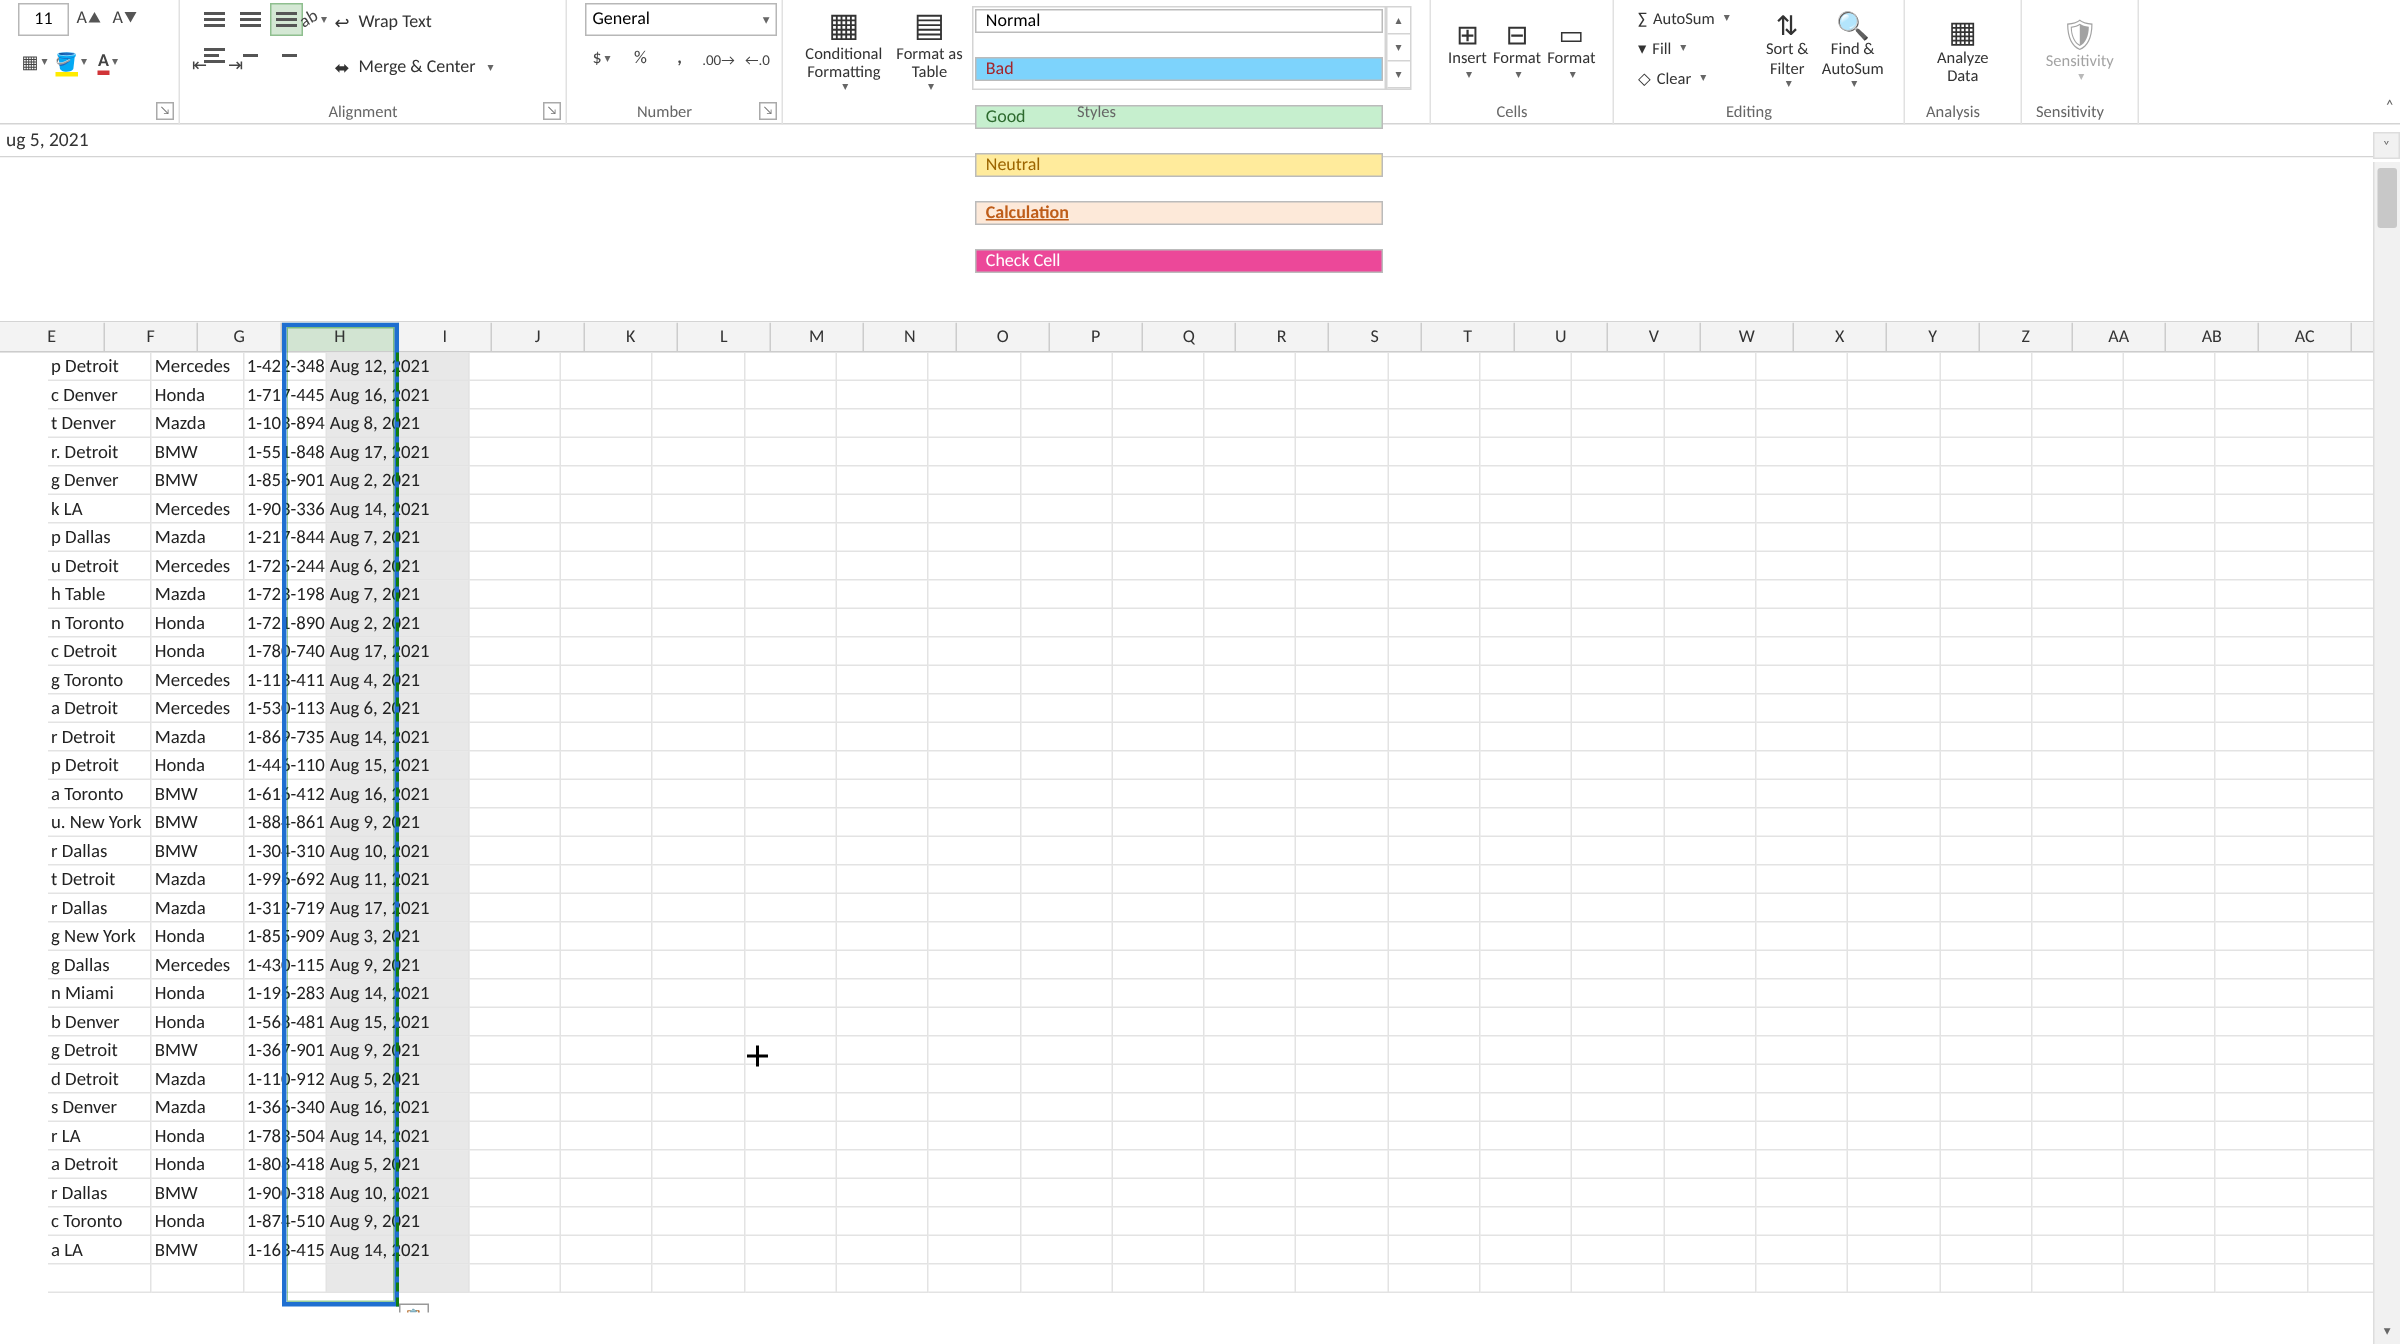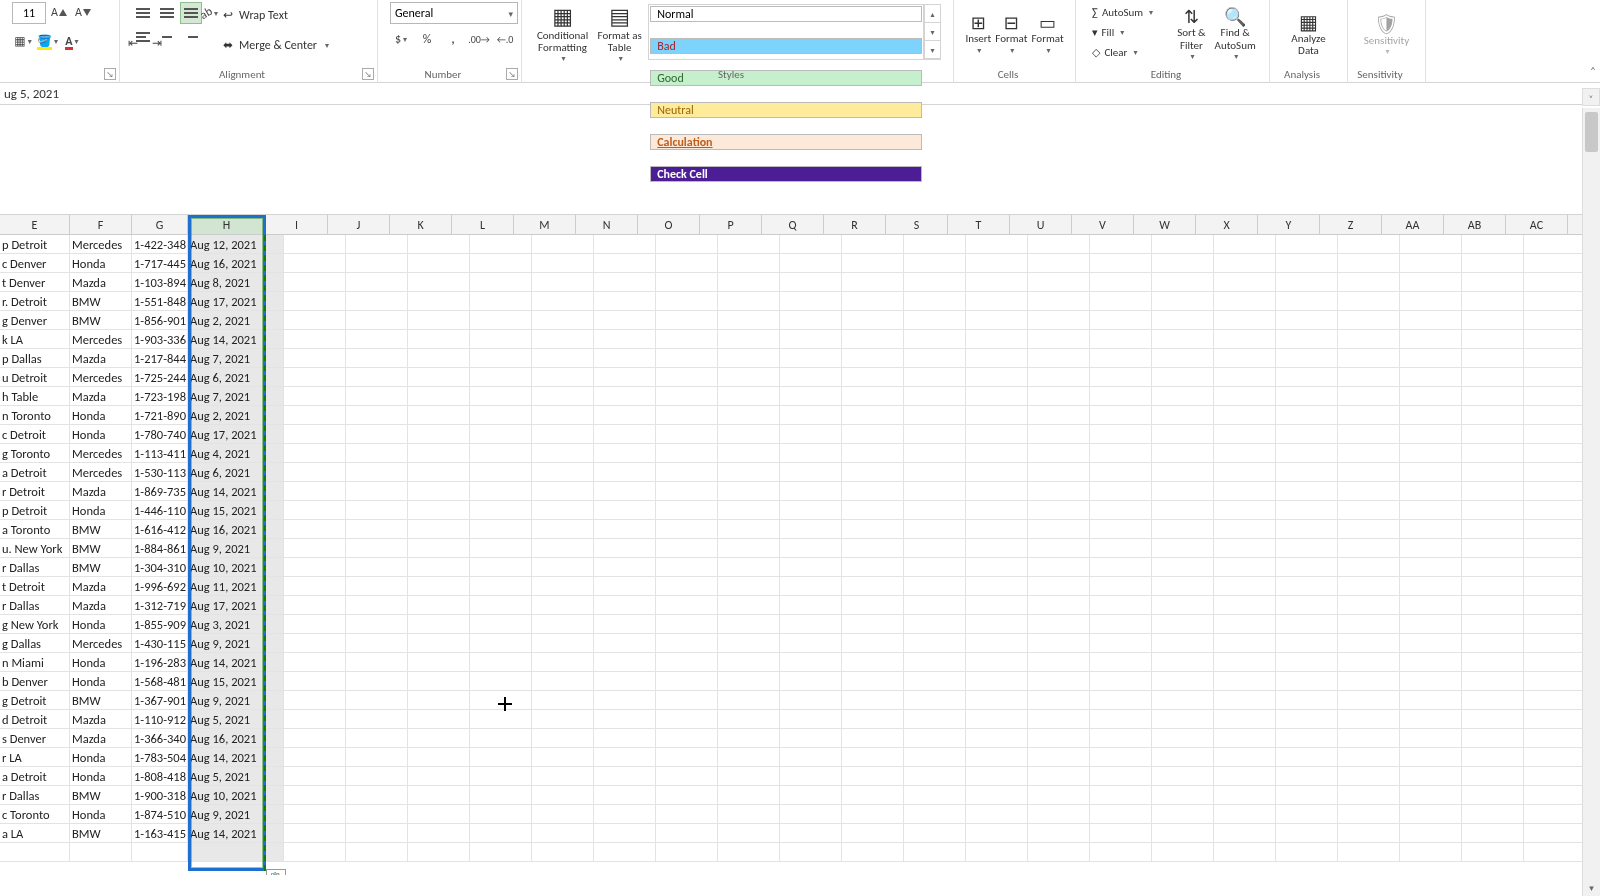--- a/index.html
+++ b/index.html
@@ -60,21 +60,21 @@
 
 .fbar { height:22px; border-bottom:1px solid #d4d4d4; display:flex; align-items:center; font-size:13px; color:#333; padding-left:4px;}
 .fspace { height:110px; border-bottom:1px solid #d4d4d4; background:#fff;}
 
 
 .grid { position:relative; height:660px; overflow:hidden; background:#fff;}
 .colhdrs { display:flex; height:20px; border-bottom:1px solid #ccc; background:#f3f3f3;}
 .ch { border-right:1px solid #ccc; text-align:center; font-size:12px; color:#333; display:flex; align-items:center; justify-content:center; user-select:none;}
 .ch.sel { background:#d2e4d2; }
 .rows { }
-.r { display:flex; height:19px; }
+.r { display:flex; height:19px;margin-left:32px; }
 .c { border-right:1px solid #e3e3e3; border-bottom:1px solid #e3e3e3; font-size:12.5px; color:#222; padding:0 2px; overflow:hidden; white-space:nowrap; display:flex; align-items:center;}
 .c.selcol { background:#e8e8e8; }
 .c.E{width:70px;}
 .c.F{width:62px;}
 .c.G{width:56px;}
 .c.H{width:96px;}
 .c.std{width:62px;}
 .ch.E{width:70px;}
 .ch.F{width:62px;}
 .ch.G{width:56px;}
@@ -238,21 +238,21 @@
       <span style="font-size:22px;">▤</span>
       <span>Format as</span>
         <span>Table</span>
     </div>
     <div class="gallery">
       <div class="cellstyle" style="background:#fff;">Normal</div>
       <div class="cellstyle" style="background:#7dd3fc;color:#a4262c;">Bad</div>
       <div class="cellstyle" style="background:#c6efce;color:#2d6a2e;">Good</div>
       <div class="cellstyle" style="background:#ffeb9c;color:#9c6500;">Neutral</div>
       <div class="cellstyle" style="background:#fde9d9;color:#bf5d19;font-weight:bold;text-decoration:underline;">Calculation</div>
-      <div class="cellstyle" style="background:#4c1d95;color:#fff;font-weight:bold;">Check Cell</div>
+      <div class="cellstyle" style="background:#ec4899;color:#fff;font-weight:normal;">Check Cell</div>
     </div>
     <div class="gal-scroll">
         <div>▴</div>
         <div>▾</div>
         <div>▾</div>
       </div>
     <div class="group-label">Styles</div>
   </div>
 
   <div class="group g-cells">

